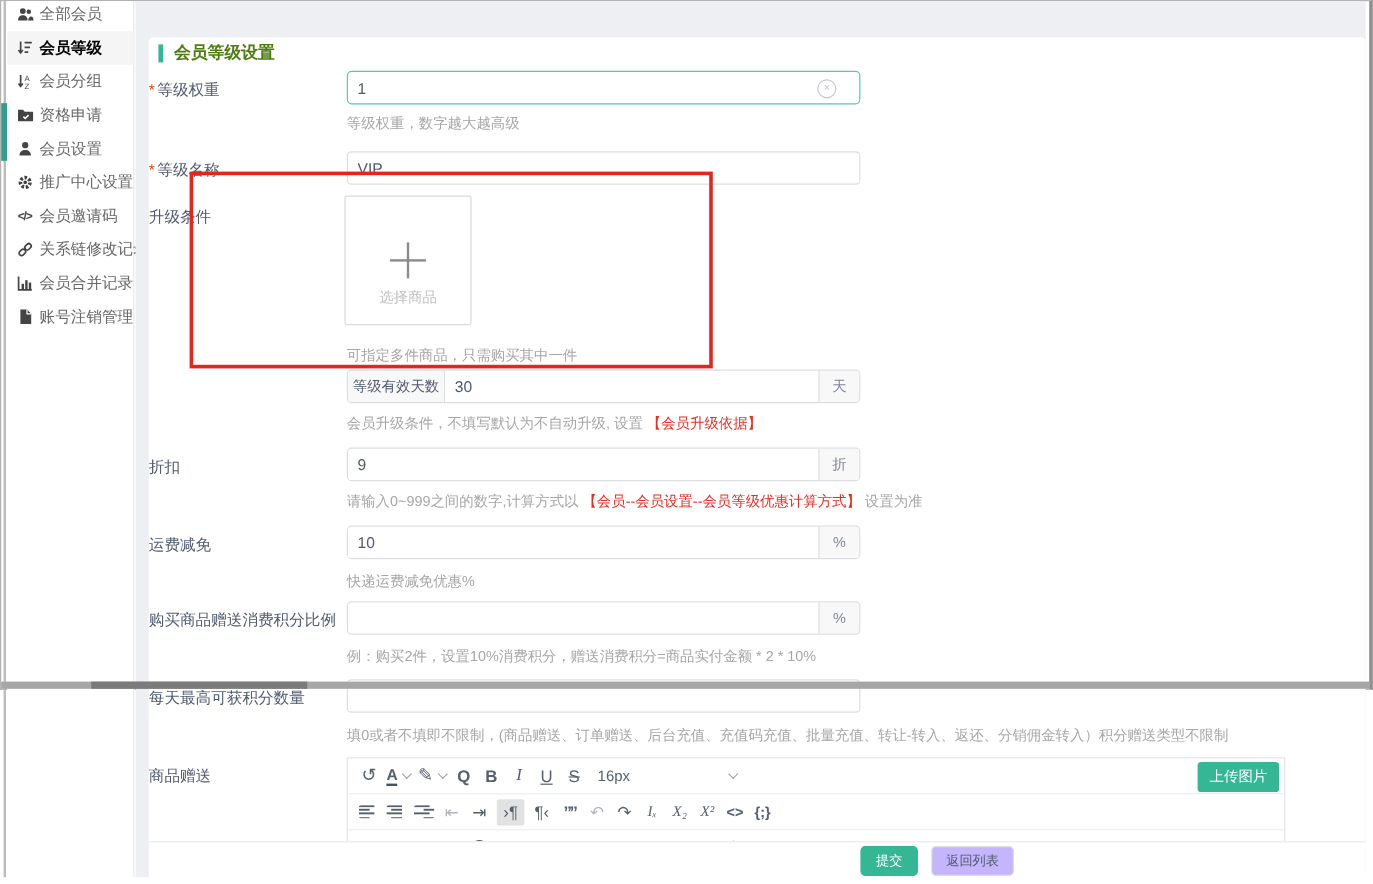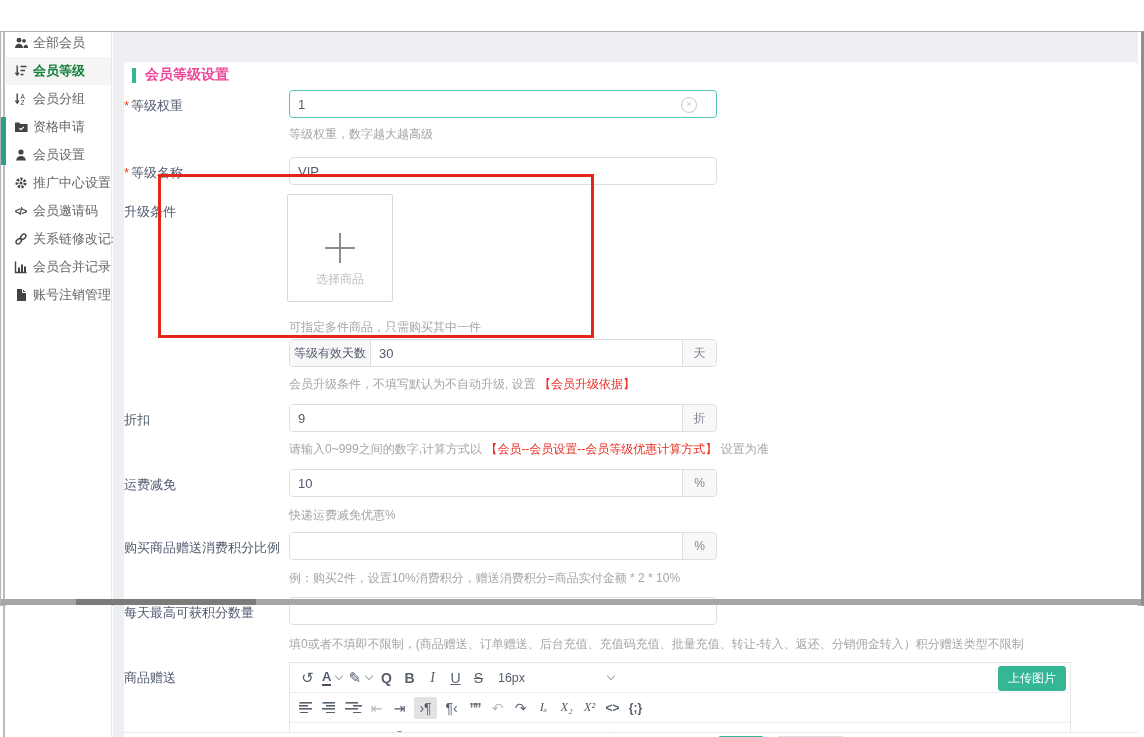--- a/index.html
+++ b/index.html
@@ -1,41 +1,41 @@
 <!DOCTYPE html>
 <html><head>
 <meta charset="utf-8">
 <style>
   html,body{margin:0;padding:0;background:#fff;width:1144px;height:737px;overflow:hidden;
     font-family:"Liberation Sans","DejaVu Sans",sans-serif;}
   .window{position:absolute;left:0;top:0;width:1144px;height:575px;
-    border:1px solid #b3b3b3;border-right:3px solid #8f8f8f;box-sizing:border-box;background:#fff;margin-top:31px;}
+    border:1px solid #b3b3b3;border-right:3px solid #8f8f8f;box-sizing:border-box;background:#fff;}
   
   .vtrack{position:absolute;left:2px;top:0;width:2px;height:730px;background:#bcbcbc;}
   .vthumb{position:absolute;left:0;top:85px;width:5px;height:48px;background:#2f9e8a;}
   
   .hscroll{position:absolute;left:0;bottom:0;width:1140px;height:6px;background:#a6a6a6;}
   .hthumb{position:absolute;left:75px;top:0;width:180px;height:6px;background:#7b7b7b;}
   
   .sidebar{position:absolute;left:5px;top:0;width:106px;height:730px;background:#fff;
     border-right:1px solid #e9e9e9;box-sizing:border-box;}
   .menu{margin-top:-3px;}
   .mitem{display:flex;align-items:center;height:28px;padding-left:7px;cursor:pointer;
     font-size:13px;color:#666;white-space:nowrap;}
-  .mitem.active{background:#f5f5f5;color:#15803d;font-weight:bold;}
+  .mitem.active{background:#f5f5f5;color:#000000;font-weight:bold;}
   .micon{width:15px;height:14px;margin-right:5px;flex:0 0 15px;display:inline-flex;align-items:center;justify-content:center;}
   .micon svg{display:block;}
   .micon .txt{font-size:10px;font-weight:bold;color:#444;letter-spacing:-1px;}
   
   .mainbg{position:absolute;left:112px;top:0;width:1025px;height:730px;background:#edeff2;}
   .card{position:absolute;left:123px;top:30px;width:1014px;height:700px;background:#fff;
     border-radius:4px 4px 0 0;overflow:hidden;}
   .ptitle{position:absolute;left:8px;top:4px;display:flex;align-items:center;}
   .tbar{width:4px;height:15px;background:#35b795;margin-right:9px;}
-  .ttext{font-size:14px;font-weight:bold;color:#ec4899;}
+  .ttext{font-size:14px;font-weight:bold;color:#4d7c0f;}
   
   .flabel{position:absolute;left:0;width:158px;text-align:left;font-size:13px;color:#515a6e;white-space:nowrap;}
   .req{color:#ed4014;margin-right:2px;}
   .inp{position:absolute;left:165px;height:28px;box-sizing:border-box;border:1px solid #dcdee2;
     border-radius:4px;font-size:13px;color:#515a6e;padding:0 8px;background:#fff;outline:none;
     font-family:"Liberation Sans","DejaVu Sans",sans-serif;}
   .inp.focus{border-color:#57c7b7;}
   .w-full{width:428px;}
   .help{position:absolute;left:165px;font-size:12px;color:#a6a6a6;white-space:nowrap;}
   .help .red{color:#ee2b21;}

